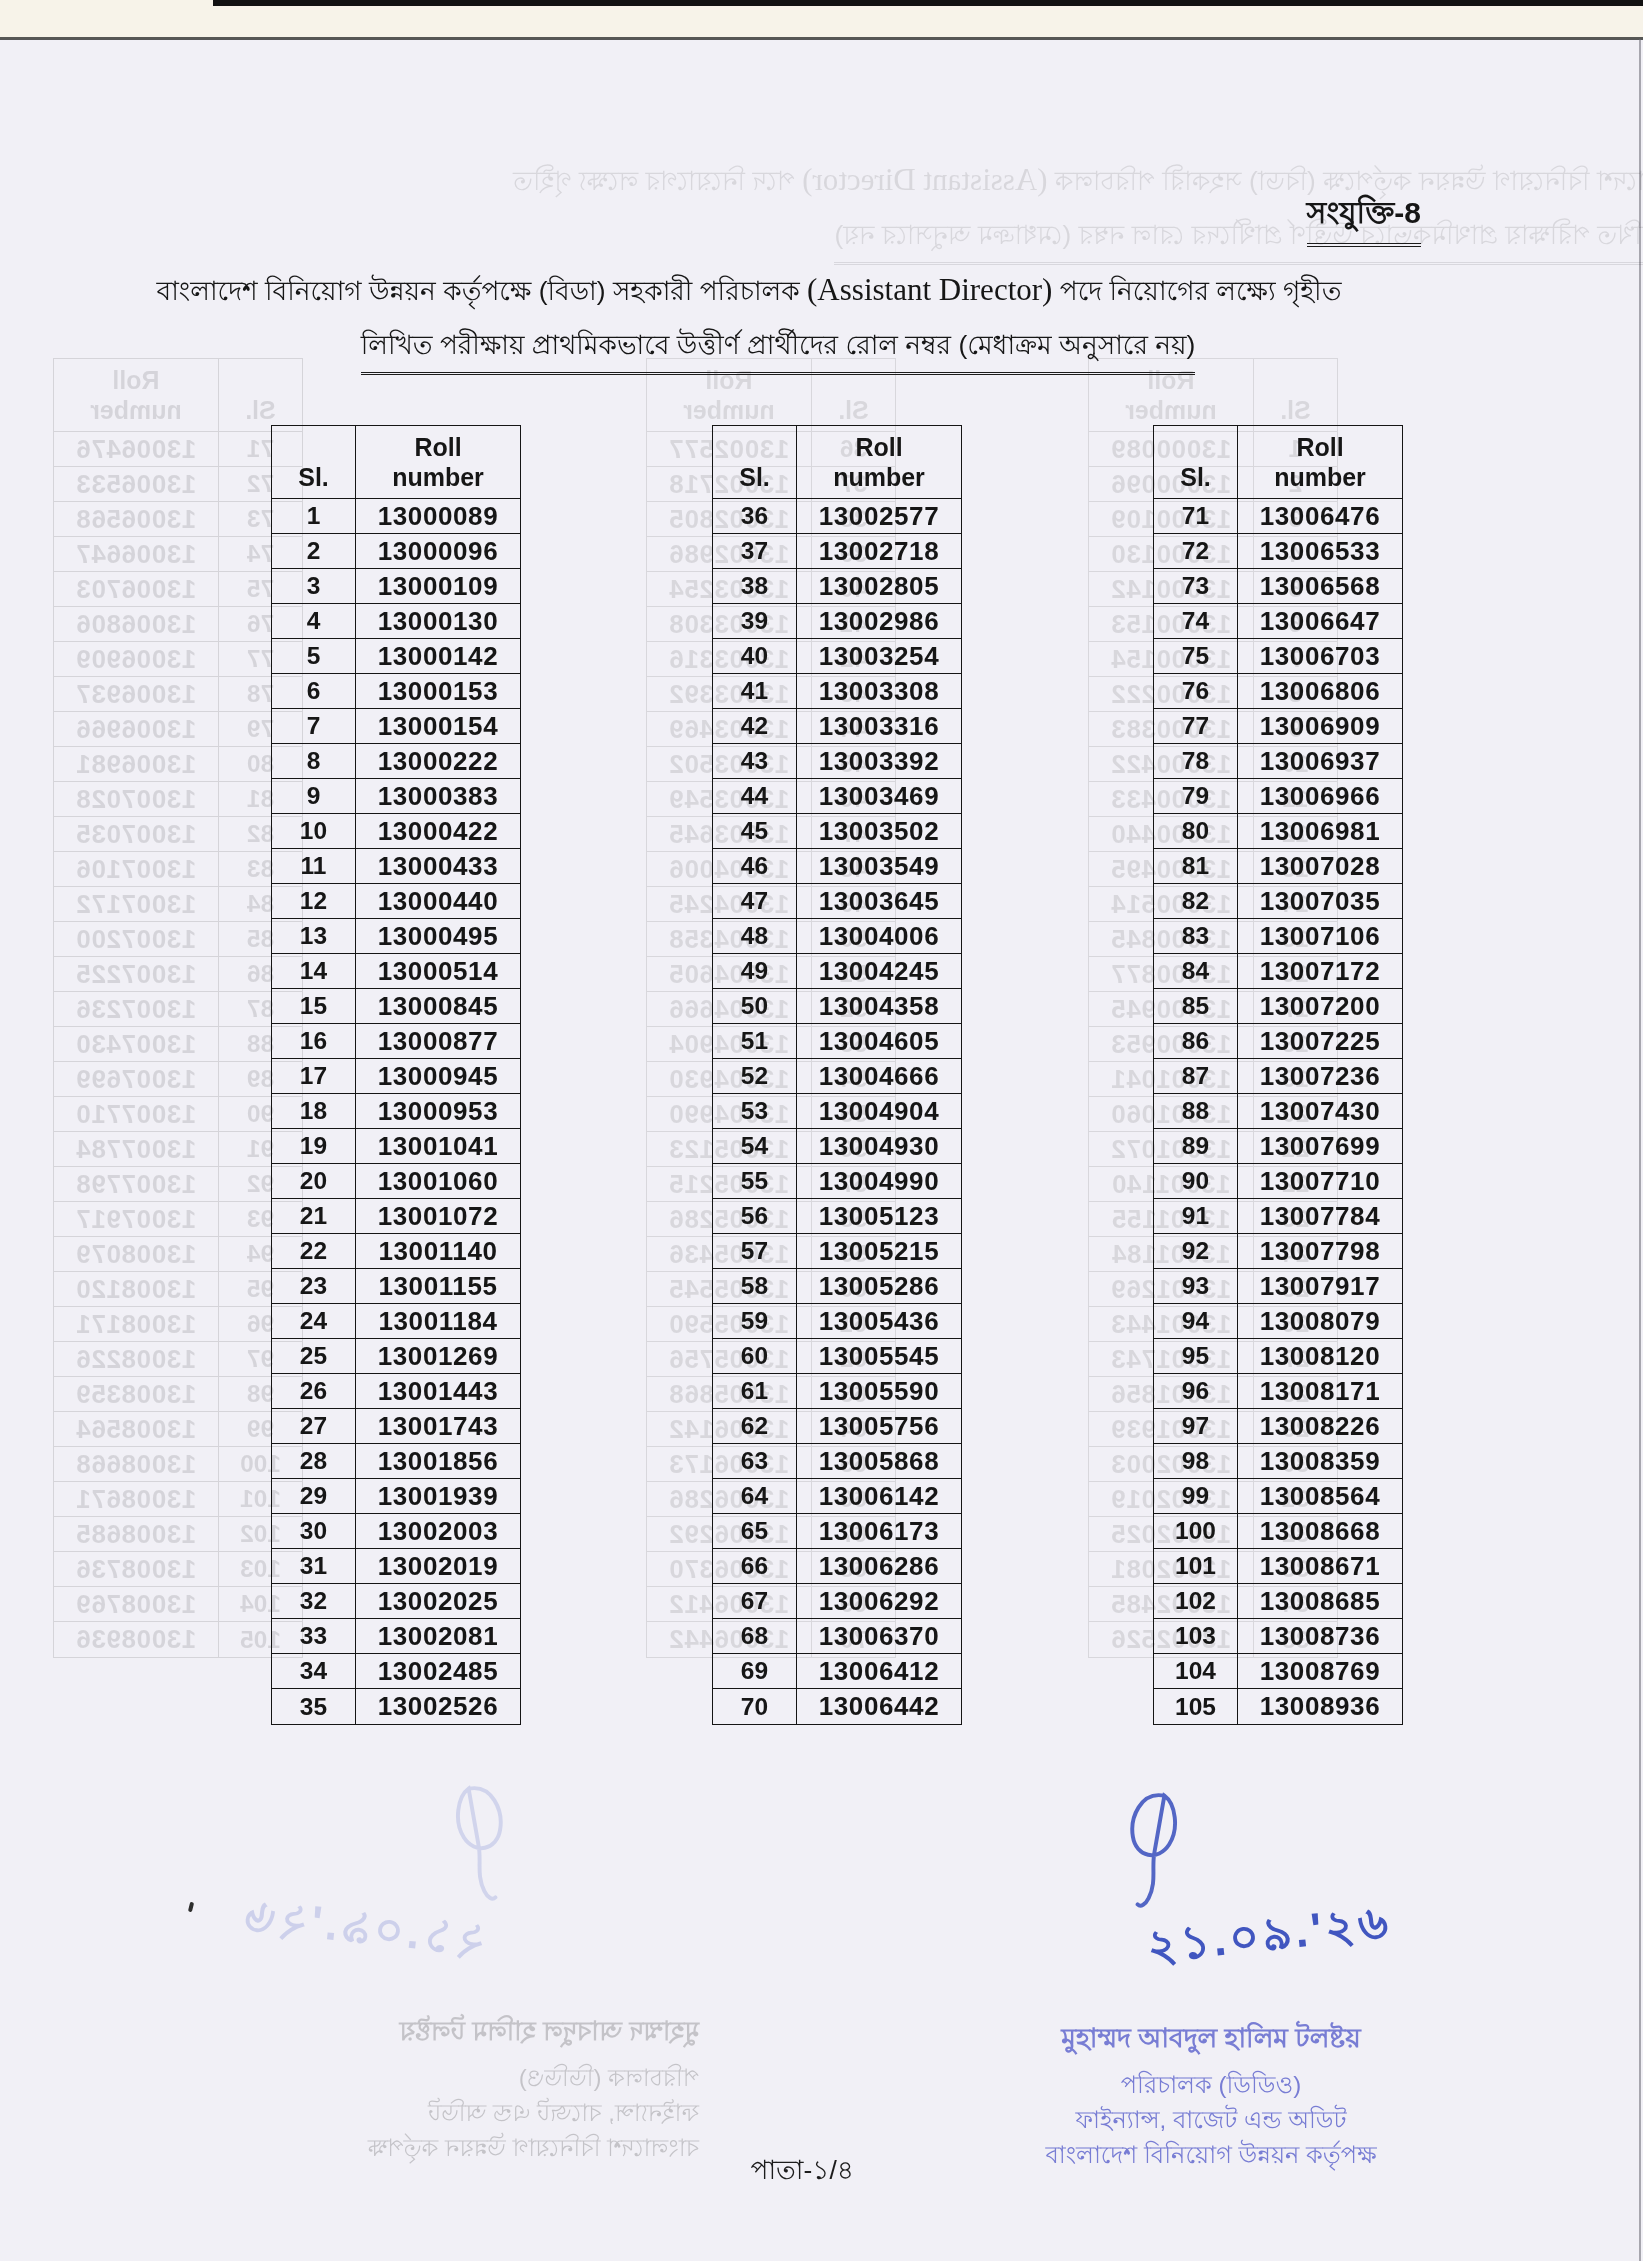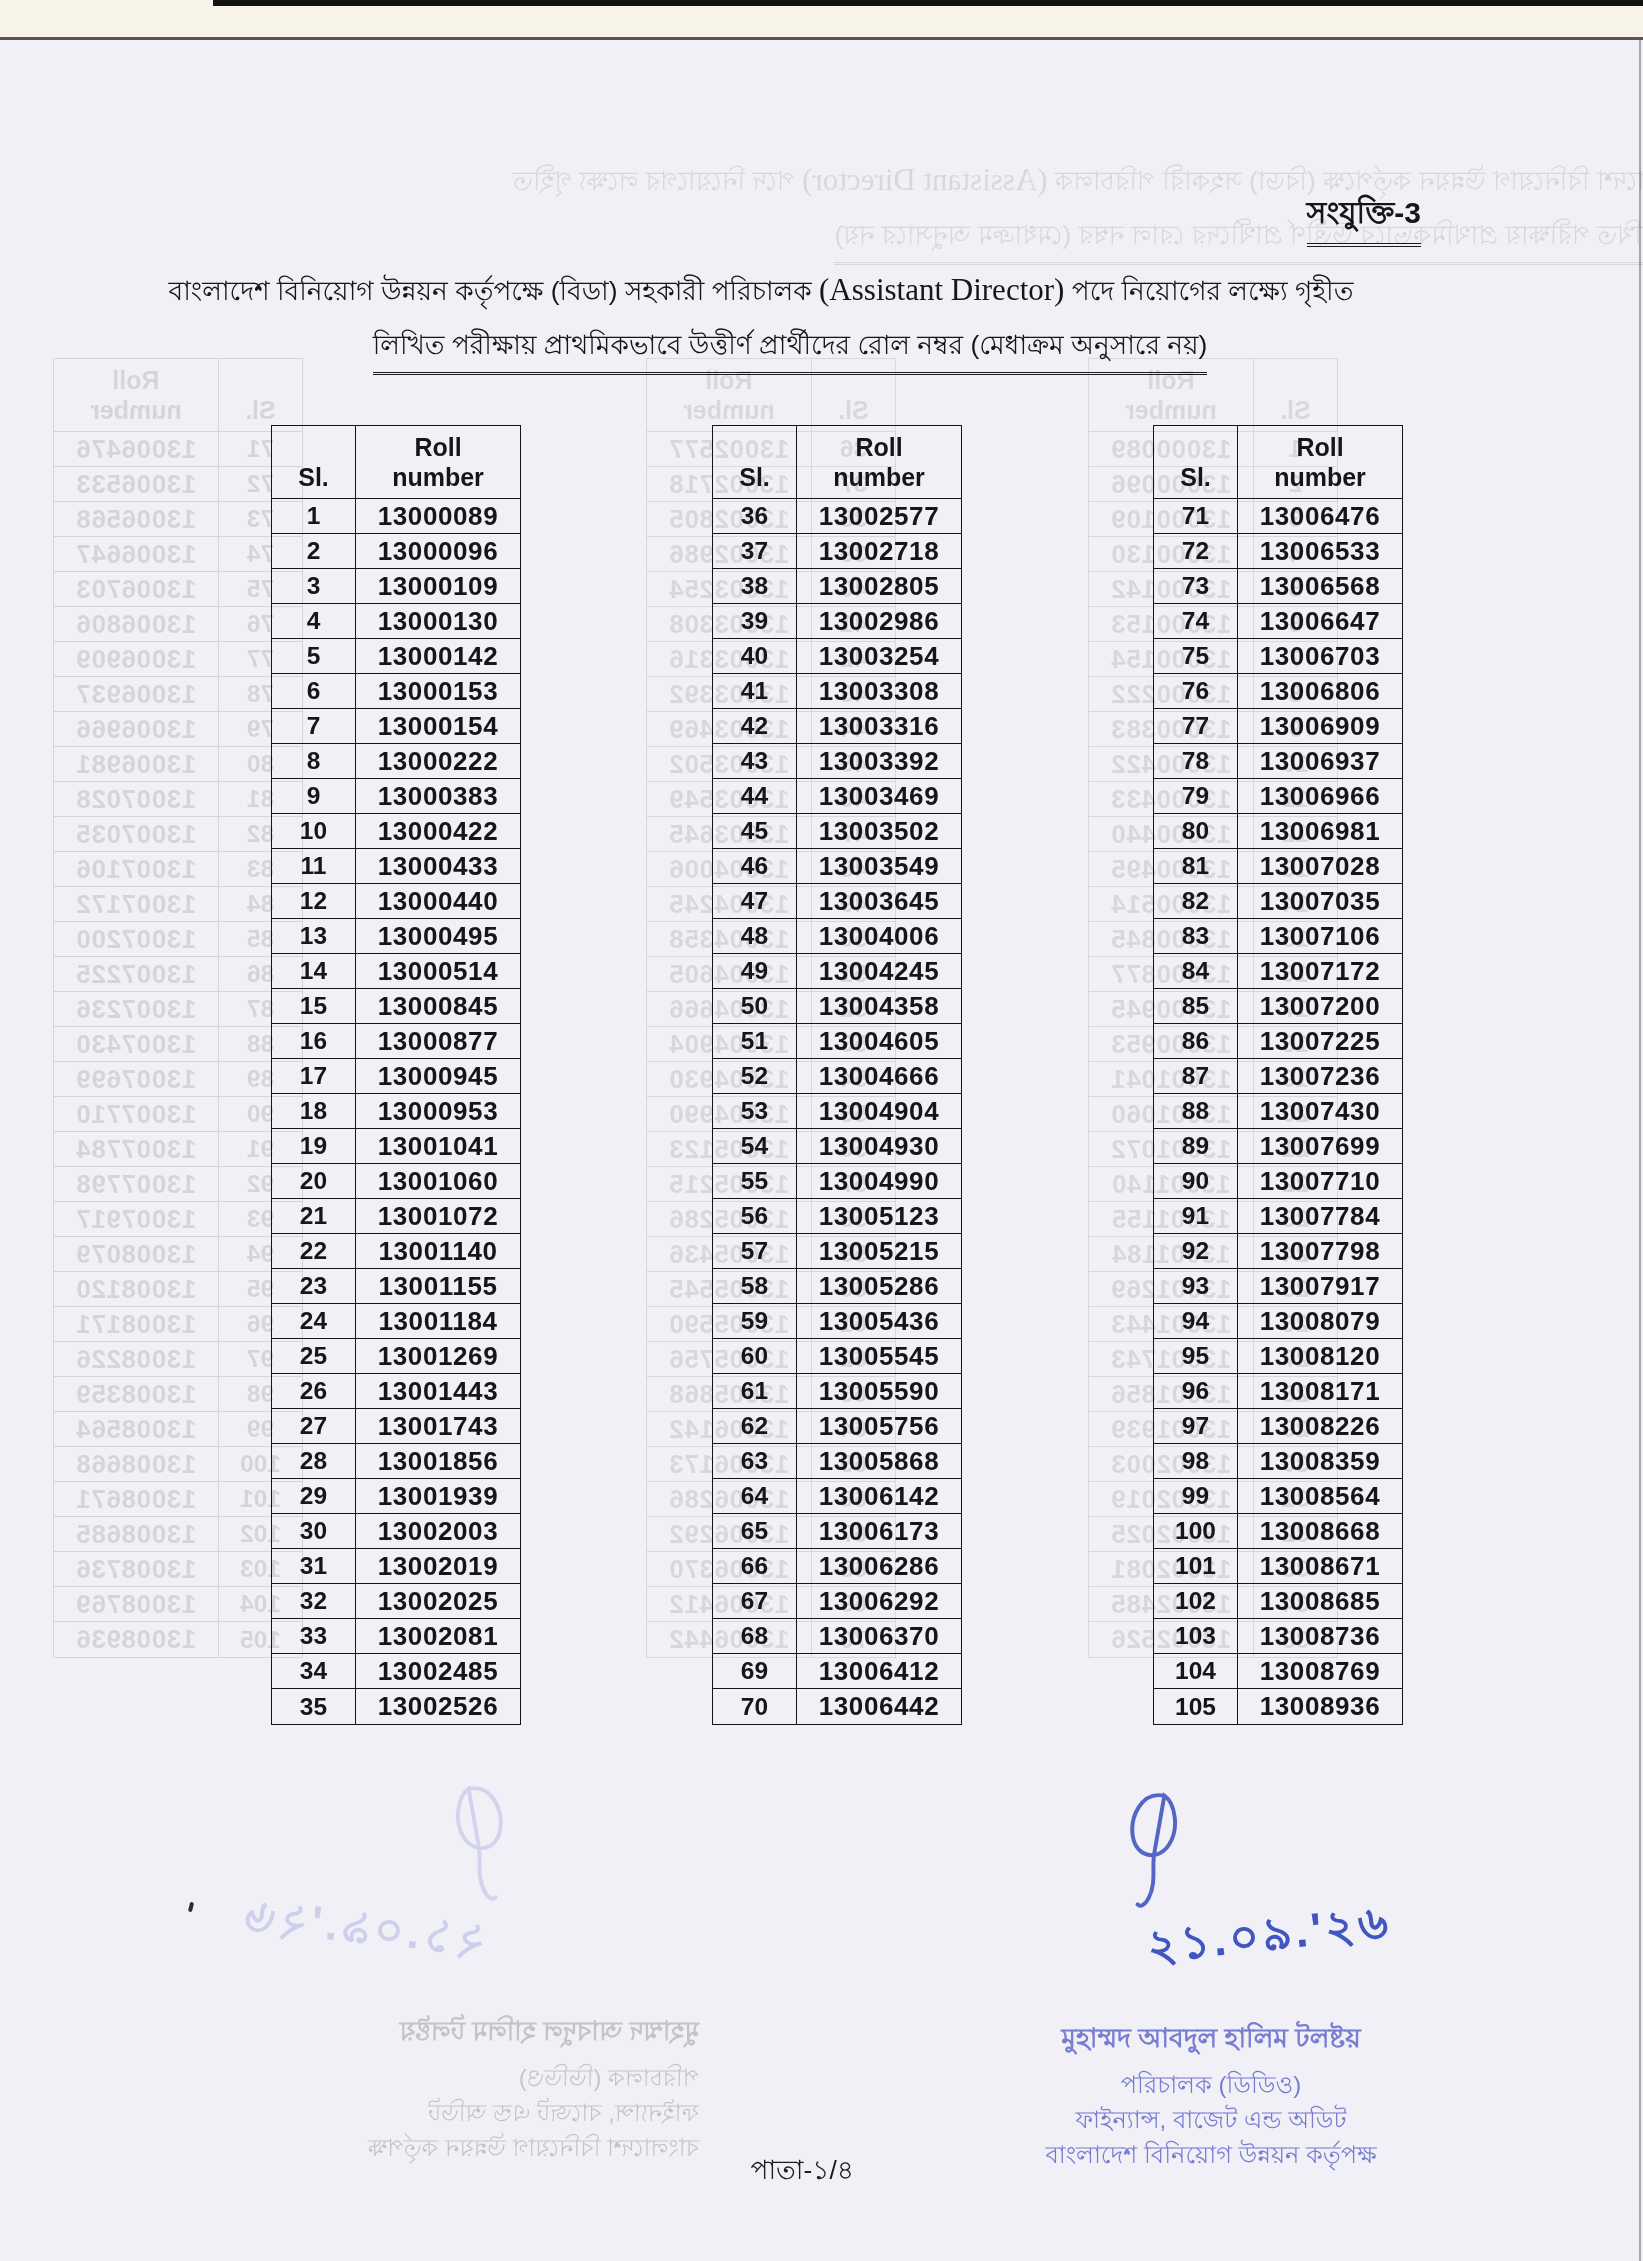--- a/index.html
+++ b/index.html
@@ -17,21 +17,21 @@
 
   
   .attach{
     position:absolute;top:189px;right:222px;
     font-size:30px;font-weight:bold;
     border-bottom:4.5px double #1c1c1c;padding-bottom:2.6px;
     white-space:nowrap;
   }
 
   
-  #titles{position:absolute;top:271px;left:12px;width:1608px;text-align:center;}
+  #titles{position:absolute;top:271px;left:0;width:1608px;text-align:center;}
   .title-line1{display:block;font-size:26.4px;position:relative;left:-55px;white-space:nowrap;}
   .t1-en{font-family:"Liberation Serif","DejaVu Serif",serif;font-size:31px;}
   .title-line2-wrap{display:block;margin-top:10.3px;position:relative;left:-26px;}
   .title-line2{
     display:inline-block;font-size:26.4px;
     border-bottom:3.9px double #1c1c1c;padding-bottom:3.2px;white-space:nowrap;
   }
 
   
   .tbl{position:absolute;top:425px;width:248px;border:1.9px solid #151515;background:transparent;}
@@ -556,21 +556,21 @@
   <div class="sig-date">২১.০৯.'২৬</div>
   <div class="sig-lines">
     <p class="sig-name">মুহাম্মদ আবদুল হালিম টলষ্টয়</p>
     <p class="sig-line">পরিচালক (ডিডিও)</p>
     <p class="sig-line">ফাইন্যান্স, বাজেট এন্ড অডিট</p>
     <p class="sig-line">বাংলাদেশ বিনিয়োগ উন্নয়ন কর্তৃপক্ষ</p>
   </div>
 </div>
   </div>
 
-<div class="attach">সংযুক্তি-3</div>
+<div class="attach">সংযুক্তি-8</div>
 
 <div id="titles">
   <span class="title-line1"><span>বাংলাদেশ বিনিয়োগ উন্নয়ন কর্তৃপক্ষে (বিডা) সহকারী পরিচালক </span><span class="t1-en">(Assistant Director)</span><span> পদে নিয়োগের লক্ষ্যে গৃহীত</span></span>
   <span class="title-line2-wrap">
     <span class="title-line2">লিখিত পরীক্ষায় প্রাথমিকভাবে উত্তীর্ণ প্রার্থীদের রোল নম্বর (মেধাক্রম অনুসারে নয়)</span>
   </span>
 </div>
 
 <div class="tbl" id="table-1">
   <div class="thead">

